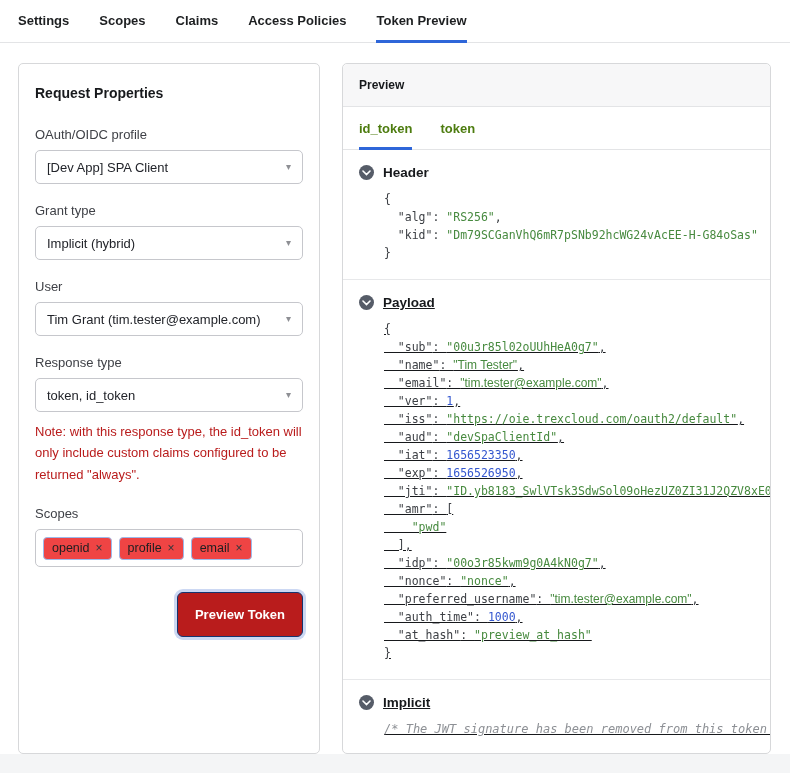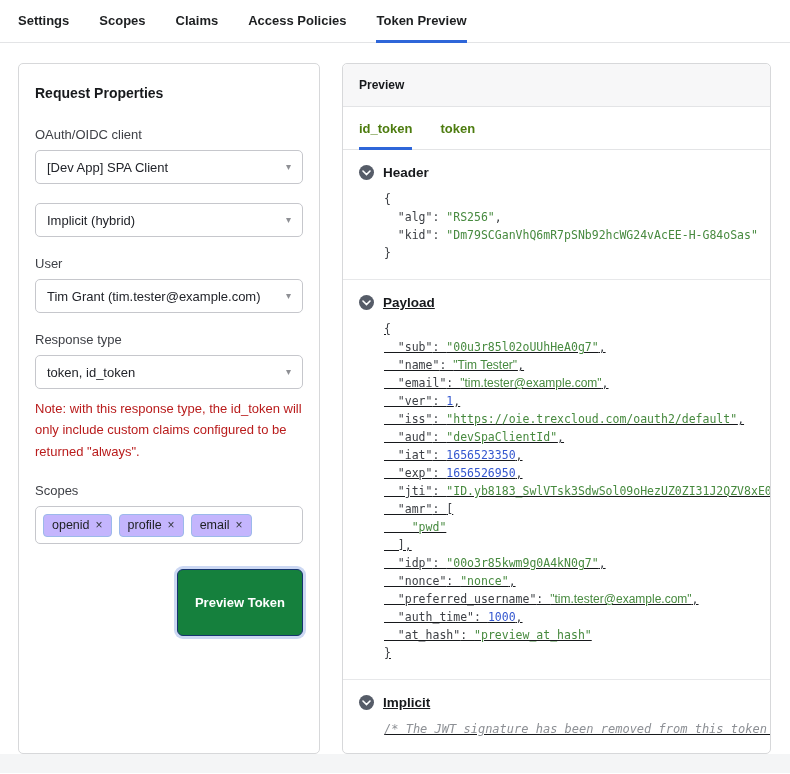--- a/index.html
+++ b/index.html
@@ -40,29 +40,29 @@
   .select-value { font-size:13px; color:#22242a; }
   .caret { font-size:10px; color:#8e8f94; line-height:1; }
   .note { font-size:13px; color:#b91c1c; line-height:1.65; margin:9px 0 0 0; }
   .note-gap { margin-bottom:21px; }
   .chips-box {
     border:1px solid #c6c7cc; border-radius:5px; min-height:38px;
     padding:6px 7px; display:flex; gap:7px; align-items:center; flex-wrap:wrap;
   }
   .chip {
     display:inline-flex; align-items:center; gap:6px;
-    background:#c4b5fd; border:1px solid #9cb9ea; border-radius:4px;
+    background:#ef4444; border:1px solid #9cb9ea; border-radius:4px;
     padding:3px 8px 4px 8px; font-size:12.5px; color:#1d1f21; cursor:default;
   }
   .chip-x { font-size:12px; color:#33373d; cursor:pointer; line-height:1; }
   .btn-row { display:flex; justify-content:flex-end; margin-top:25px; }
   .btn-primary {
     font-family:"Liberation Sans", sans-serif;
-    background:#15803d; color:#fff; font-size:13px; font-weight:700;
-    border:1px solid #16346f; border-radius:6px; padding:25px 17px;
+    background:#b91c1c; color:#fff; font-size:13px; font-weight:700;
+    border:1px solid #16346f; border-radius:6px; padding:14px 17px;
     box-shadow:0 0 0 3px #ccd8f3; cursor:pointer;
   }
   
   .preview-bar {
     background:#f7f7f8; border-bottom:1px solid #e3e4e6;
     padding:14px 16px; font-size:12px; font-weight:700; color:#17191c;
     border-radius:5px 5px 0 0;
   }
   .ptabs { display:flex; gap:28px; padding:0 16px; border-bottom:1px solid #e3e4e6; }
   .ptab {
@@ -103,28 +103,29 @@
     <div class="tab">Access Policies</div>
     <div class="tab active">Token Preview</div>
   </nav>
 
 <div class="layout">
 
   <section class="card card-left">
     <h2 class="panel-title">Request Properties</h2>
 
     <div class="group">
-      <div class="label">OAuth/OIDC client</div>
+      <div class="label">OAuth/OIDC profile</div>
       <div class="select">
         <span class="select-value">[Dev App] SPA Client</span>
         <span class="caret">▾</span>
       </div>
     </div>
 
     <div class="group">
+      <div class="label">Grant type</div>
       <div class="select">
         <span class="select-value">Implicit (hybrid)</span>
         <span class="caret">▾</span>
       </div>
     </div>
 
     <div class="group">
       <div class="label">User</div>
       <div class="select">
         <span class="select-value">Tim Grant (tim.tester@example.com)</span>

